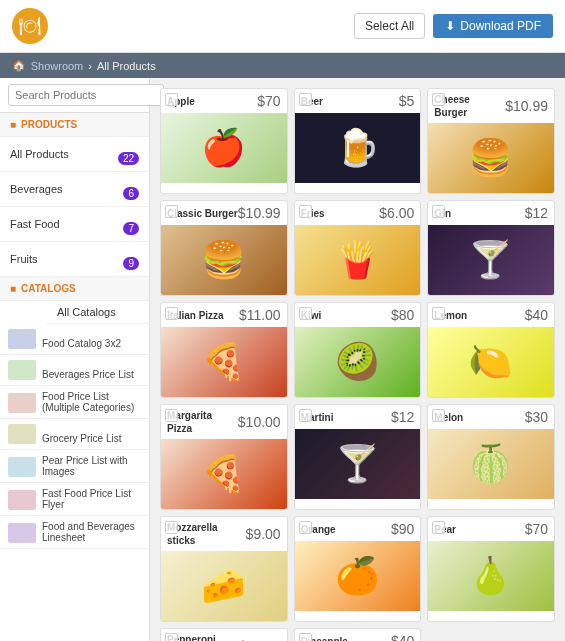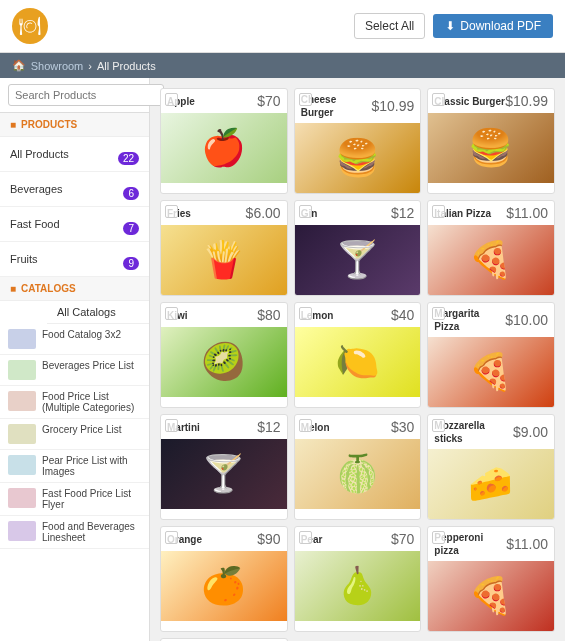--- a/index.html
+++ b/index.html
@@ -133,21 +133,21 @@
     .sidebar-item .count {
       background: #6d28d9;
       color: #fff;
       border-radius: 8px;
       padding: 1px 5px;
       font-size: 10px;
       margin-top: 9px;
     }
     .sidebar-catalog-item {
       display: flex;
-      align-items: flex-start;
+      align-items: flex-end;
       padding: 5px 8px;
       border-bottom: 1px solid #f0f0f0;
       cursor: pointer;
       gap: 6px;
       font-size: 10px;
       color: #444;
     }
     .catalog-thumb-placeholder {
       width: 28px;
       height: 20px;
@@ -358,20 +358,30 @@
             <div class="product-name">Apple</div>
             <div class="product-price">$70</div>
           </div>
           <div class="product-image-area img-apple">
             <span class="food-emoji">🍎</span>
           </div>
         </div>
         <div class="product-card">
           <div class="checkbox-corner"></div>
           <div class="product-card-info">
+            <div class="product-name">Beer</div>
+            <div class="product-price">$5</div>
+          </div>
+          <div class="product-image-area img-beer">
+            <span class="food-emoji">🍺</span>
+          </div>
+        </div>
+        <div class="product-card">
+          <div class="checkbox-corner"></div>
+          <div class="product-card-info">
             <div class="product-name">Cheese Burger</div>
             <div class="product-price">$10.99</div>
           </div>
           <div class="product-image-area img-cheeseburger">
             <span class="food-emoji">🍔</span>
           </div>
         </div>
         <div class="product-card">
           <div class="checkbox-corner"></div>
           <div class="product-card-info">

